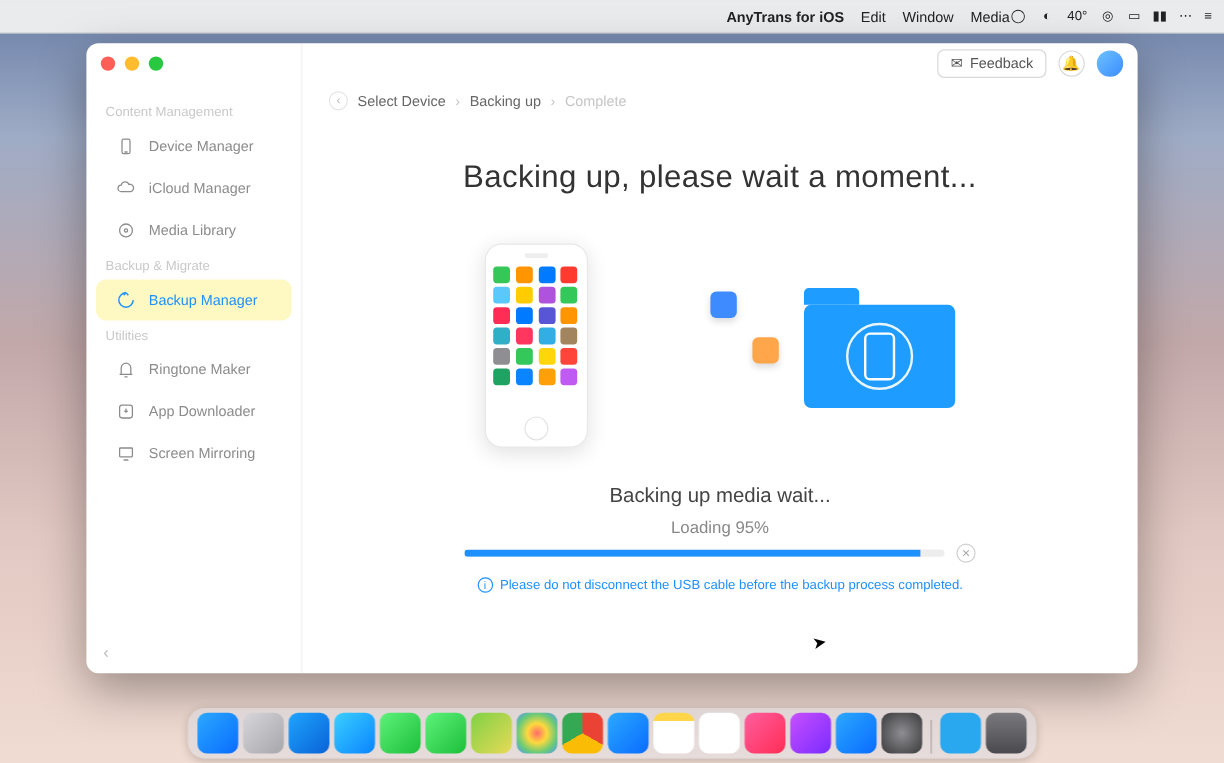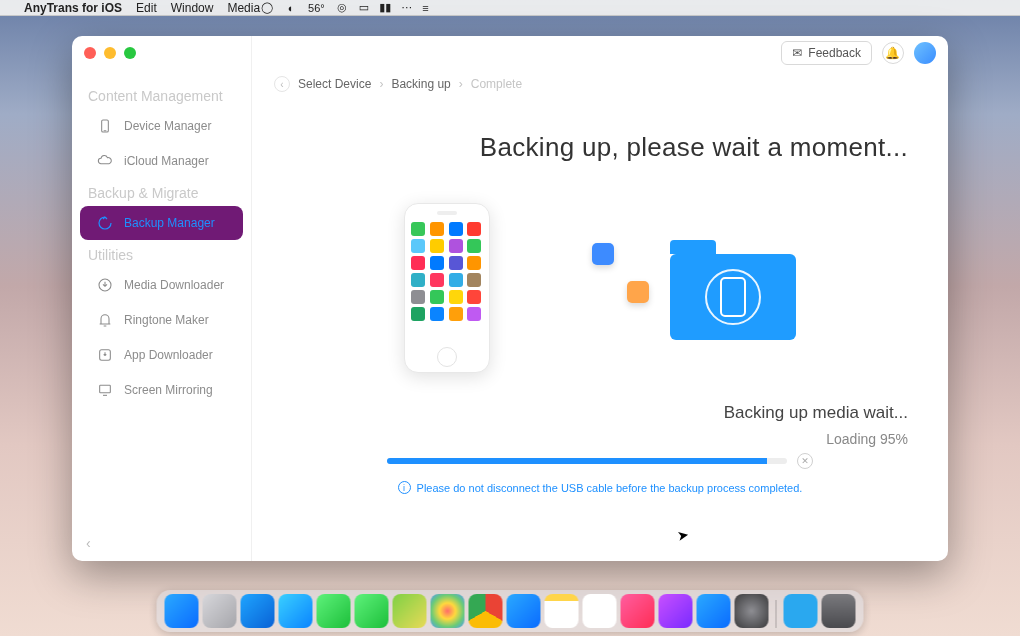--- a/index.html
+++ b/index.html
@@ -3,23 +3,23 @@
 <meta charset="utf-8">
 <style>
   * { box-sizing: border-box; margin: 0; padding: 0; font-family: -apple-system, "Helvetica Neue", Arial, sans-serif; }
   body {
     width: 1020px; height: 636px; overflow: hidden;
     background: linear-gradient(180deg,#6a7fa7 0%, #9facc6 18%, #c2a8a9 45%, #e2c8c2 70%, #f0dcd2 100%);
     position: relative;
   }
   
   .menubar {
-    position: absolute; top:0; left:0; right:0; height:16px;
+    position: absolute; top:0; left:0; right:0; height:28px;
     background: rgba(240,240,240,0.95); display:flex; align-items:center;
-    font-size:12px; color:#222; padding:0 10px; justify-content:flex-start;
+    font-size:12px; color:#222; padding:0 10px; justify-content:flex-end;
     border-bottom:1px solid rgba(0,0,0,0.15);
   }
   .menubar-left { display:flex; align-items:center; gap:14px; }
   .menubar-left .app { font-weight:600; }
   .menubar-right { display:flex; align-items:center; gap:10px; font-size:11px; }
   .apple { font-size:14px; }
   .mr-icon { display:inline-flex; align-items:center; justify-content:center; width:14px; height:14px; }
   
   .window {
     position:absolute; top:36px; left:72px; width:876px; height:525px;
@@ -41,45 +41,45 @@
     cursor:pointer;
   }
   .bell { width:22px; height:22px; border:1px solid #d9d9d9; border-radius:50%;
     display:flex; align-items:center; justify-content:center; color:#888; font-size:12px;}
   .avatar { width:22px; height:22px; border-radius:50%; background:linear-gradient(135deg,#6ec1ff,#3a8dff);}
   
   .sidebar {
     width:180px; height:100%; border-right:1px solid #f0f0f0;
     padding-top:46px; position:relative; display:flex; flex-direction:column;
   }
-  .section-label { font-size:14px; color:#c9c9c9; padding:6px 16px 4px; }
+  .section-label { font-size:11px; color:#c9c9c9; padding:6px 16px 4px; }
   .nav-item {
     display:flex; align-items:center; gap:10px; padding:8px 16px;
     font-size:12px; color:#8c8c8c; cursor:pointer; border-radius:8px; margin:1px 8px;
   }
-  .nav-item.active { background:#701a75; color:#1e90ff; }
+  .nav-item.active { background:#fef9c3; color:#1e90ff; }
   .nav-ico { width:18px; height:18px; display:flex; align-items:center; justify-content:center; flex:0 0 18px;}
   .nav-ico svg { width:16px; height:16px; }
   .collapse {
     position:absolute; bottom:10px; left:14px; color:#bbb; font-size:14px; cursor:pointer;
   }
   
   .main {
     flex:1; padding-top:40px; position:relative;
   }
   .breadcrumb {
     display:flex; align-items:center; gap:8px; font-size:12px; color:#b8b8b8;
     padding:0 0 10px 22px;
   }
   .breadnav { width:16px; height:16px; border:1px solid #e5e5e5; border-radius:50%;
     display:flex; align-items:center; justify-content:center; color:#bbb; font-size:10px;}
   .crumb { color:#666; }
   .crumb.dim { color:#c5c5c5; }
   .sep { color:#c5c5c5; }
-  .content { padding:30px 40px 0; text-align:right; }
+  .content { padding:30px 40px 0; text-align:center; }
   h1 { font-size:26px; font-weight:400; color:#333; letter-spacing:.3px;}
   .illus { display:flex; align-items:center; justify-content:center; gap:180px; margin:40px 0 30px; position:relative;}
   
   .phone { width:86px; height:170px; background:#fff; border:1px solid #e8e8e8; border-radius:14px;
     box-shadow:0 4px 18px rgba(0,0,0,0.12); position:relative; padding:18px 6px 20px;}
   .phone::after{content:""; position:absolute; bottom:5px; left:50%; transform:translateX(-50%);
     width:18px; height:18px; border:1px solid #e3e3e3; border-radius:50%;}
   .phone::before{content:""; position:absolute; top:7px; left:50%; transform:translateX(-50%);
     width:20px; height:4px; background:#eee; border-radius:3px;}
   .appgrid { display:grid; grid-template-columns:repeat(4,1fr); gap:3px;}
@@ -128,21 +128,21 @@
   <div class="menubar-left">
     <span class="apple"></span>
     <span class="app">AnyTrans for iOS</span>
     <span>Edit</span>
     <span>Window</span>
     <span>Media</span>
   </div>
   <div class="menubar-right">
     <span class="mr-icon">◯</span>
     <span class="mr-icon">◐</span>
-    <span>56°</span>
+    <span>40°</span>
     <span class="mr-icon">◎</span>
     <span>▭</span>
     <span>▮▮</span>
     <span>⋯</span>
     <span>≡</span>
   </div>
 </div>
 
 <div class="window">
   <div class="titlebar">
@@ -176,40 +176,40 @@
           <span>Device Manager</span>
         </div>
         <div class="nav-item">
           <span class="nav-ico">
             <svg viewBox="0 0 24 24" fill="none" stroke="currentColor" stroke-width="1.6">
               <path d="M6 16a4 4 0 010-8 5 5 0 019.6-1A4 4 0 1118 16H6z"></path>
             </svg>
           </span>
           <span>iCloud Manager</span>
         </div>
+        <div class="nav-item">
+          <span class="nav-ico">
+            <svg viewBox="0 0 24 24" fill="none" stroke="currentColor" stroke-width="1.6">
+              <circle cx="12" cy="12" r="8"></circle>
+              <circle cx="12" cy="12" r="2"></circle>
+            </svg>
+          </span>
+          <span>Media Library</span>
+        </div>
         <div class="section-label">Backup &amp; Migrate</div>
         <div class="nav-item active">
           <span class="nav-ico">
             <svg viewBox="0 0 24 24" fill="none" stroke="currentColor" stroke-width="1.8">
               <path d="M12 3a9 9 0 109 9"></path>
               <path d="M12 3l3 3M12 3l-3 3"></path>
             </svg>
           </span>
           <span>Backup Manager</span>
         </div>
         <div class="section-label">Utilities</div>
-        <div class="nav-item">
-          <span class="nav-ico">
-            <svg viewBox="0 0 24 24" fill="none" stroke="currentColor" stroke-width="1.6">
-              <circle cx="12" cy="12" r="9"></circle>
-              <path d="M12 7v7m0 0l-3-3m3 3l3-3"></path>
-            </svg>
-          </span>
-          <span>Media Downloader</span>
-        </div>
         <div class="nav-item">
           <span class="nav-ico">
             <svg viewBox="0 0 24 24" fill="none" stroke="currentColor" stroke-width="1.6">
               <path d="M6 18V10a6 6 0 1112 0v8M4 18h16M10 21h4"></path>
             </svg>
           </span>
           <span>Ringtone Maker</span>
         </div>
         <div class="nav-item">
           <span class="nav-ico">

